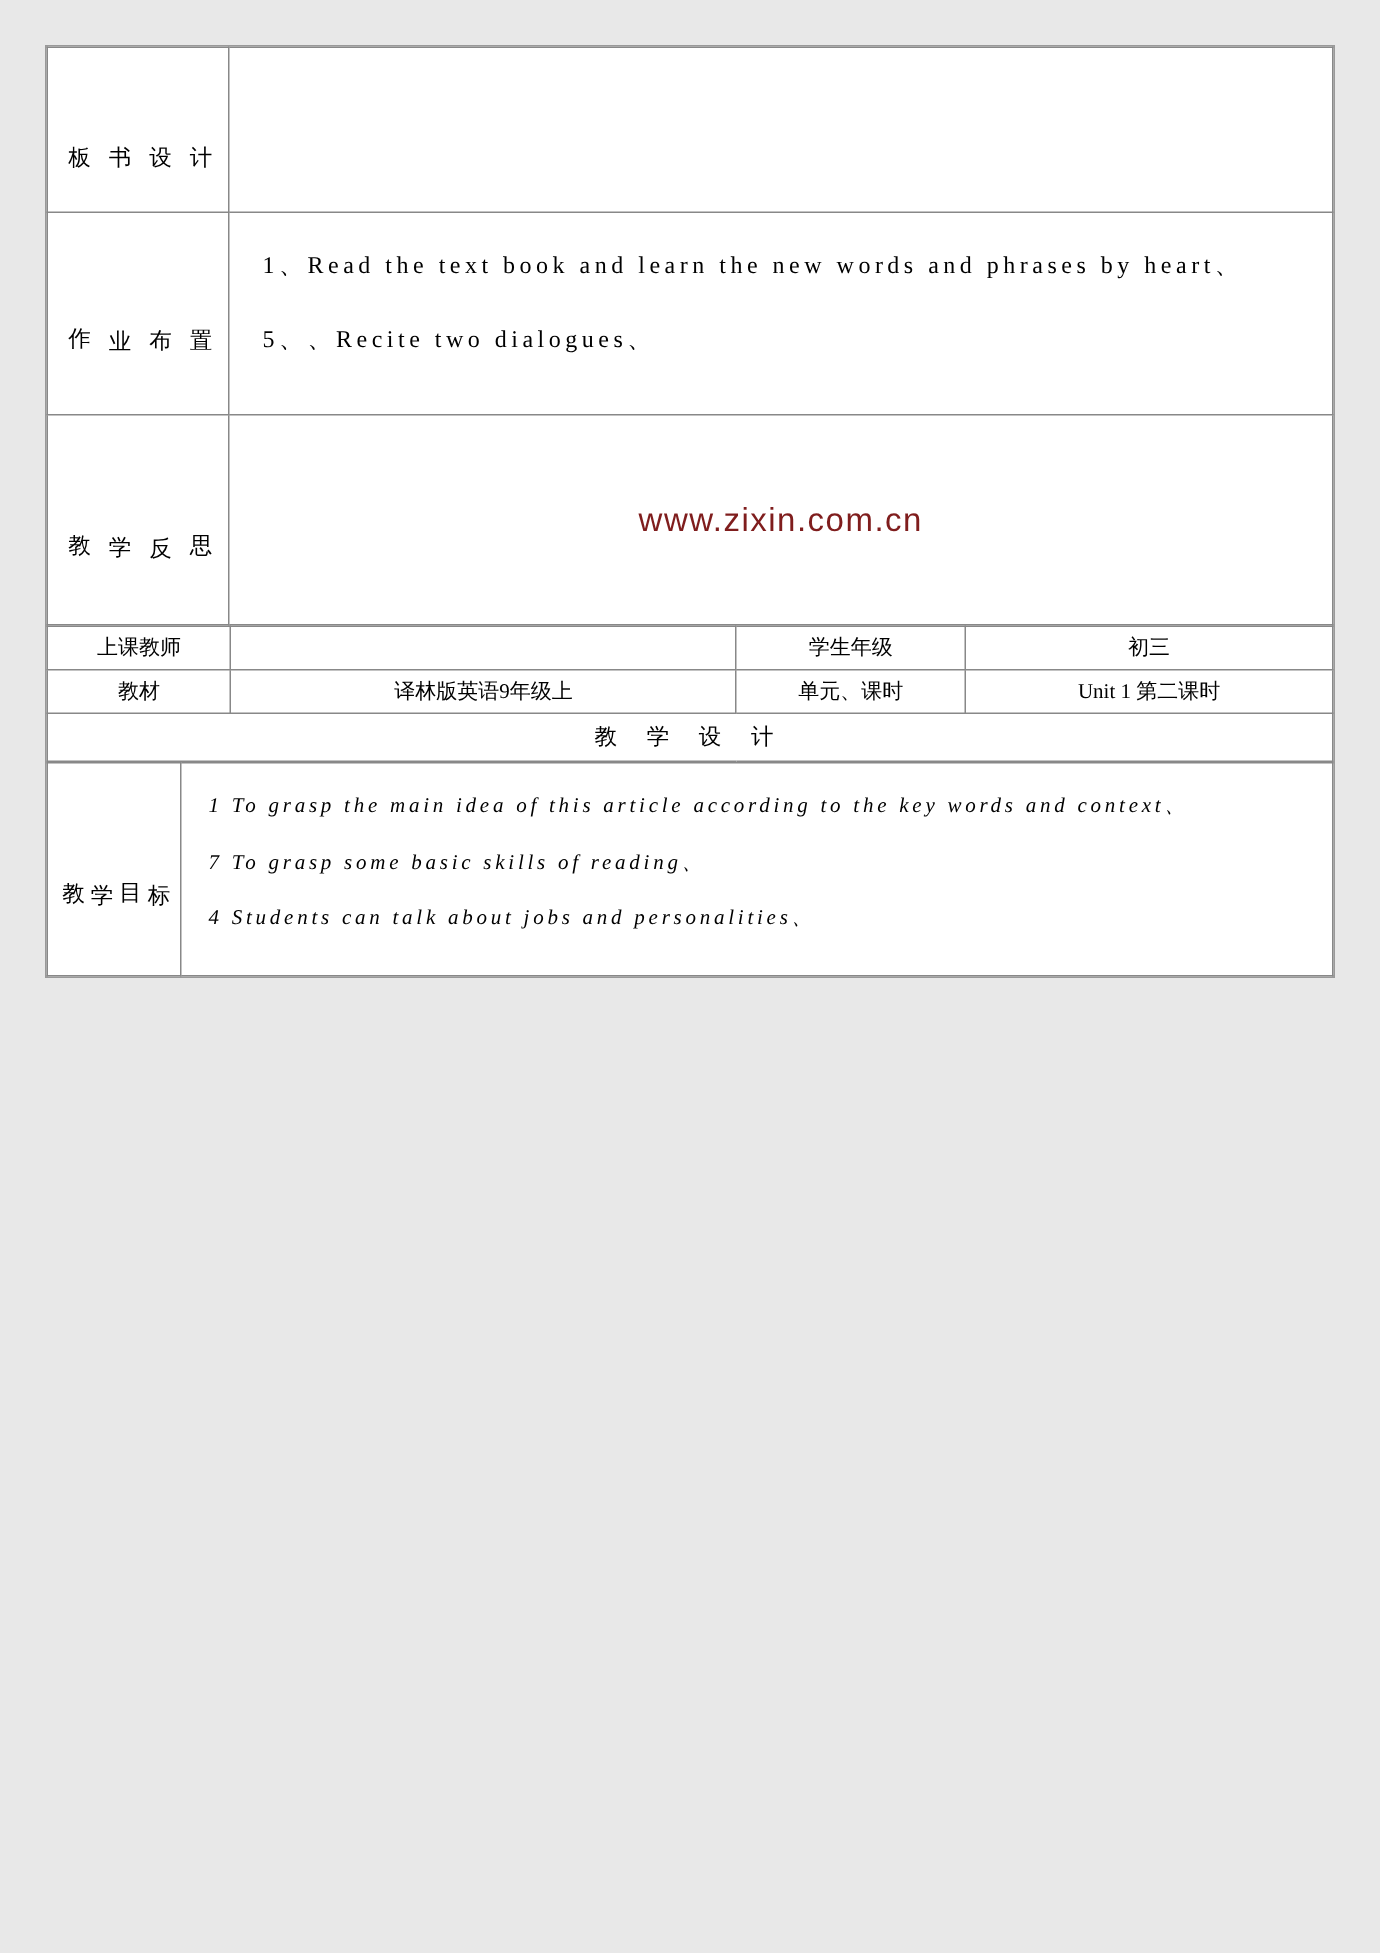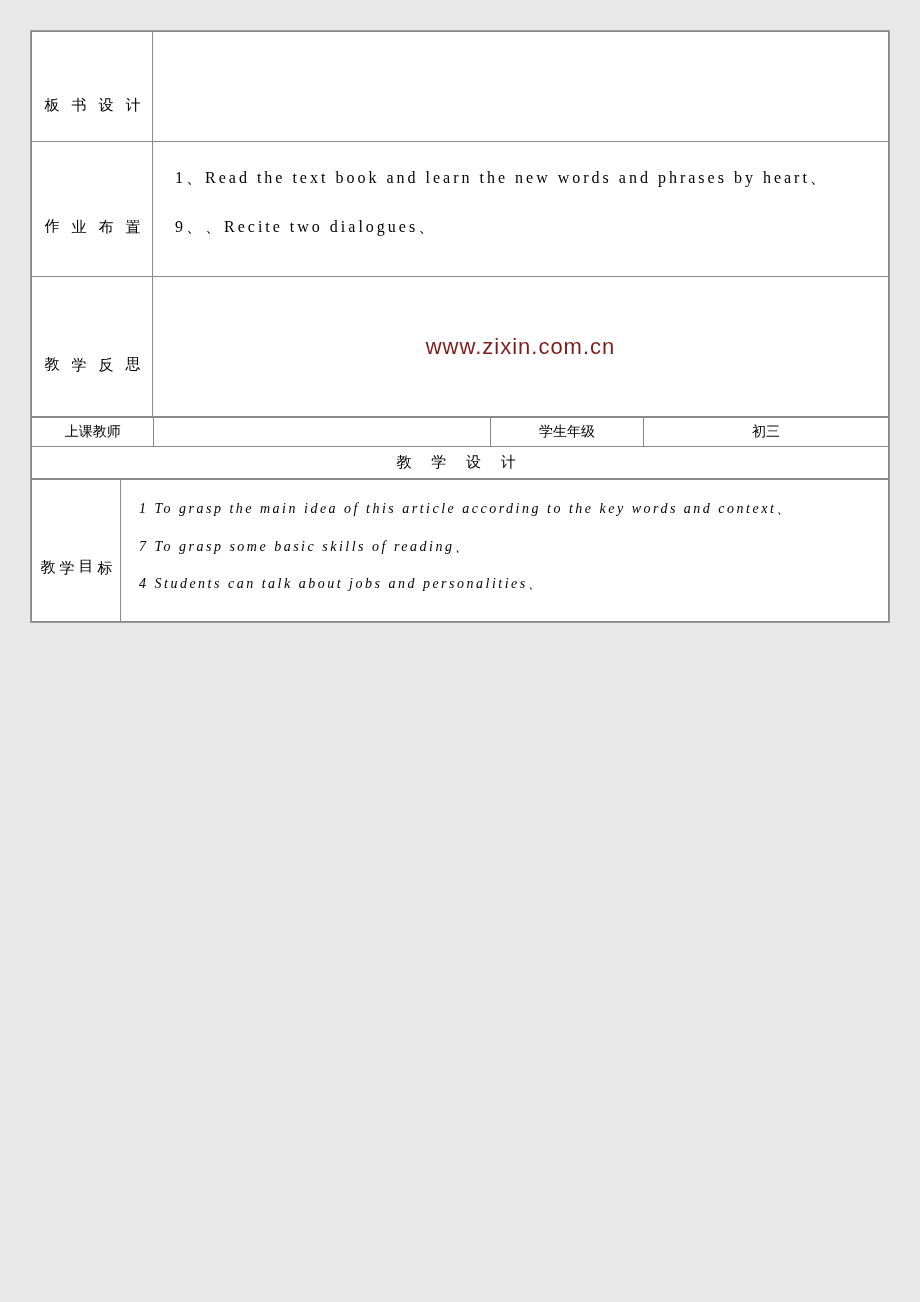--- a/index.html
+++ b/index.html
@@ -166,21 +166,21 @@
 
     <tr class="zuoye-row">
       <td class="label-cell" style="vertical-align:middle;">
         <span style="white-space:pre-line;writing-mode:vertical-lr;letter-spacing:4px;font-size:15px;">作
 业
 布
 置</span>
       </td>
       <td class="content-cell" style="min-height:280px;">
         <p>1、Read the text book and learn the new words and phrases by heart、</p>
-        <p>9、、Recite two dialogues、</p>
+        <p>5、、Recite two dialogues、</p>
       </td>
     </tr>
 
     <tr>
       <td class="label-cell" style="vertical-align:middle;">
         <span style="white-space:pre-line;writing-mode:vertical-lr;letter-spacing:4px;font-size:15px;">教
 学
 反
 思</span>
       </td>
@@ -191,20 +191,26 @@
   </tbody>
     </table>
 
   <table class="info-table">
     <tbody>
         <tr>
       <td class="label-col" style="width:80px;">上课教师</td>
       <td style="width:220px;"></td>
       <td style="width:100px;">学生年级</td>
       <td style="width:160px;">初三</td>
+    </tr>
+    <tr>
+      <td colspan="1" style="text-align:center;">教材</td>
+      <td style="text-align:center;">译林版英语9年级上</td>
+      <td style="text-align:center;">单元、课时</td>
+      <td style="text-align:center;">Unit 1  第二课时</td>
     </tr>
     <tr class="jxsj-header">
       <td colspan="4">教    学    设    计</td>
     </tr>
   </tbody>
     </table>
 
   <table class="jxmb-table">
     <tbody>
         <tr>

